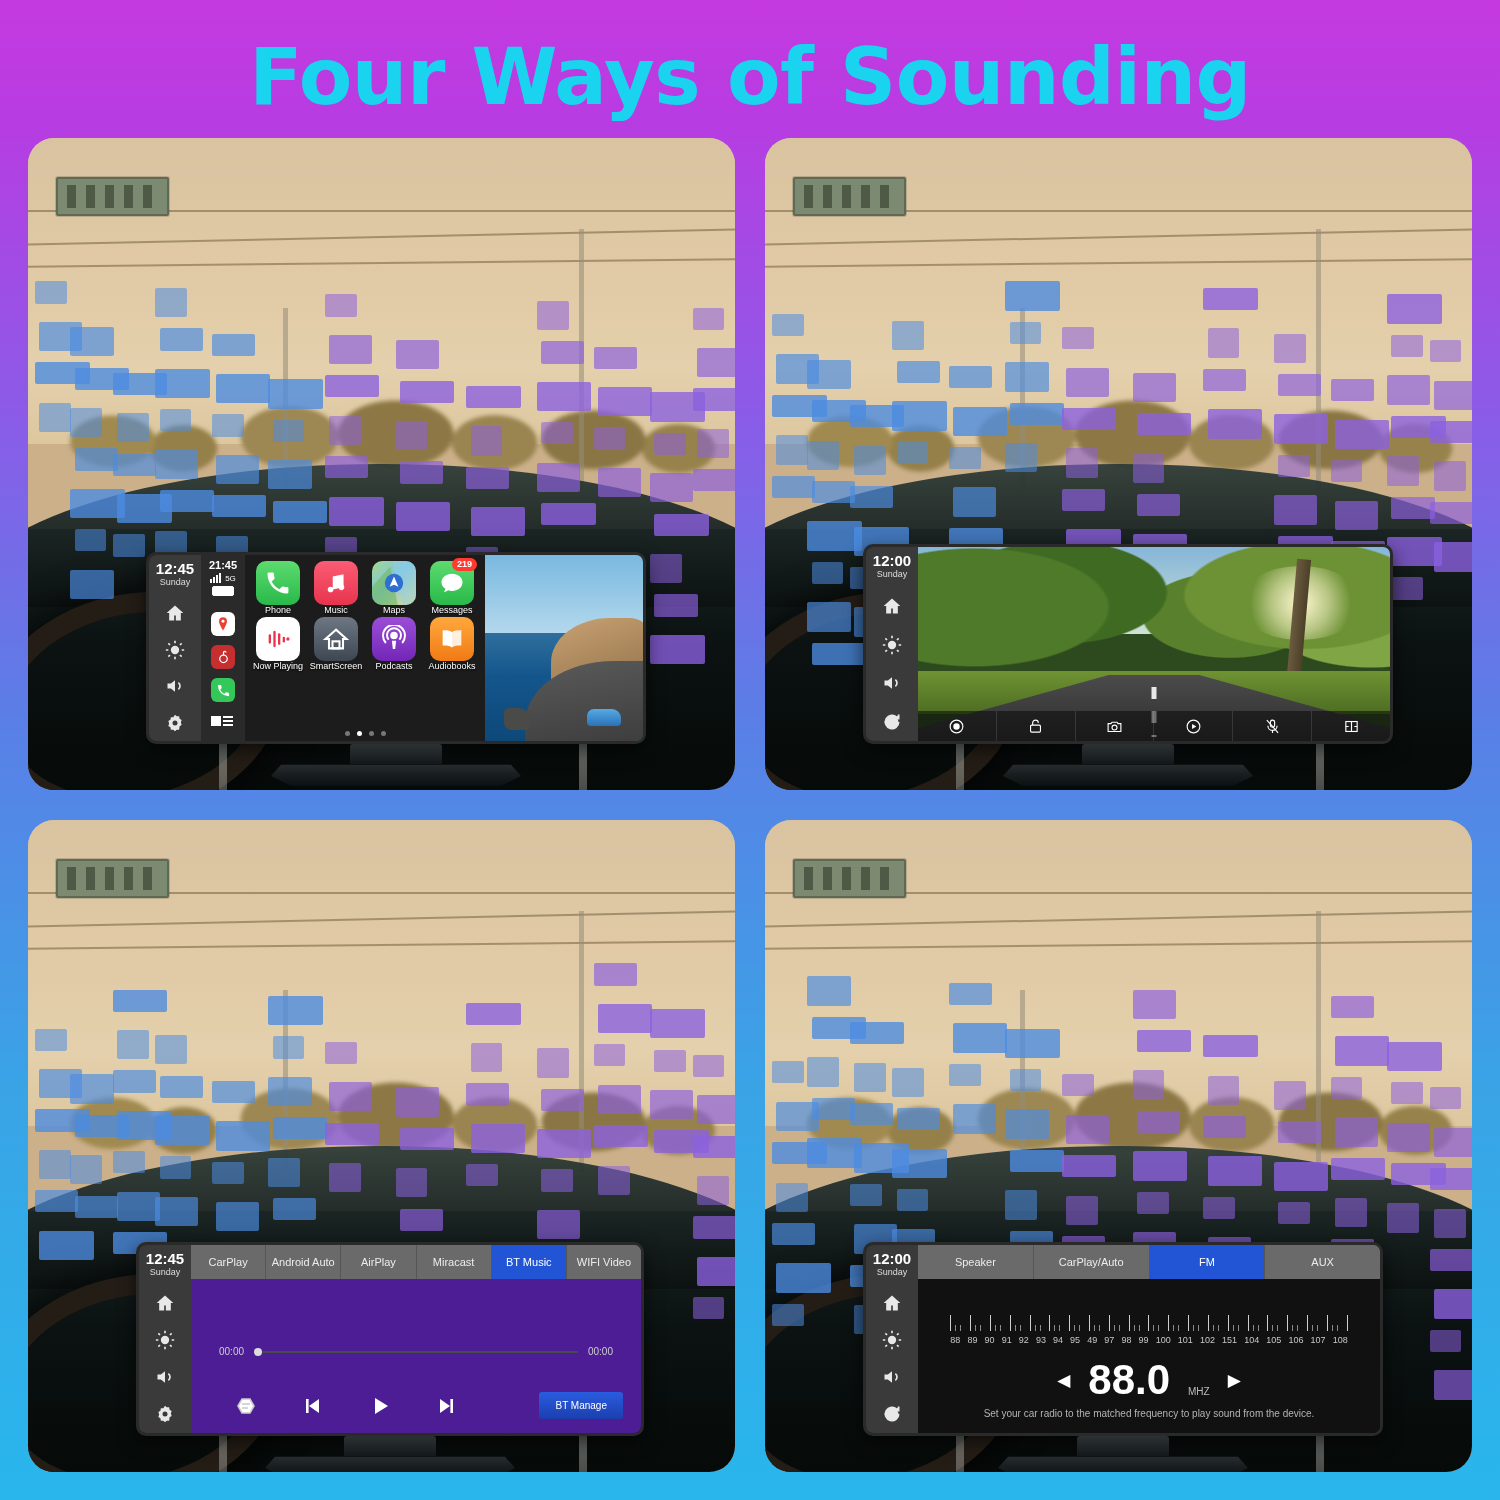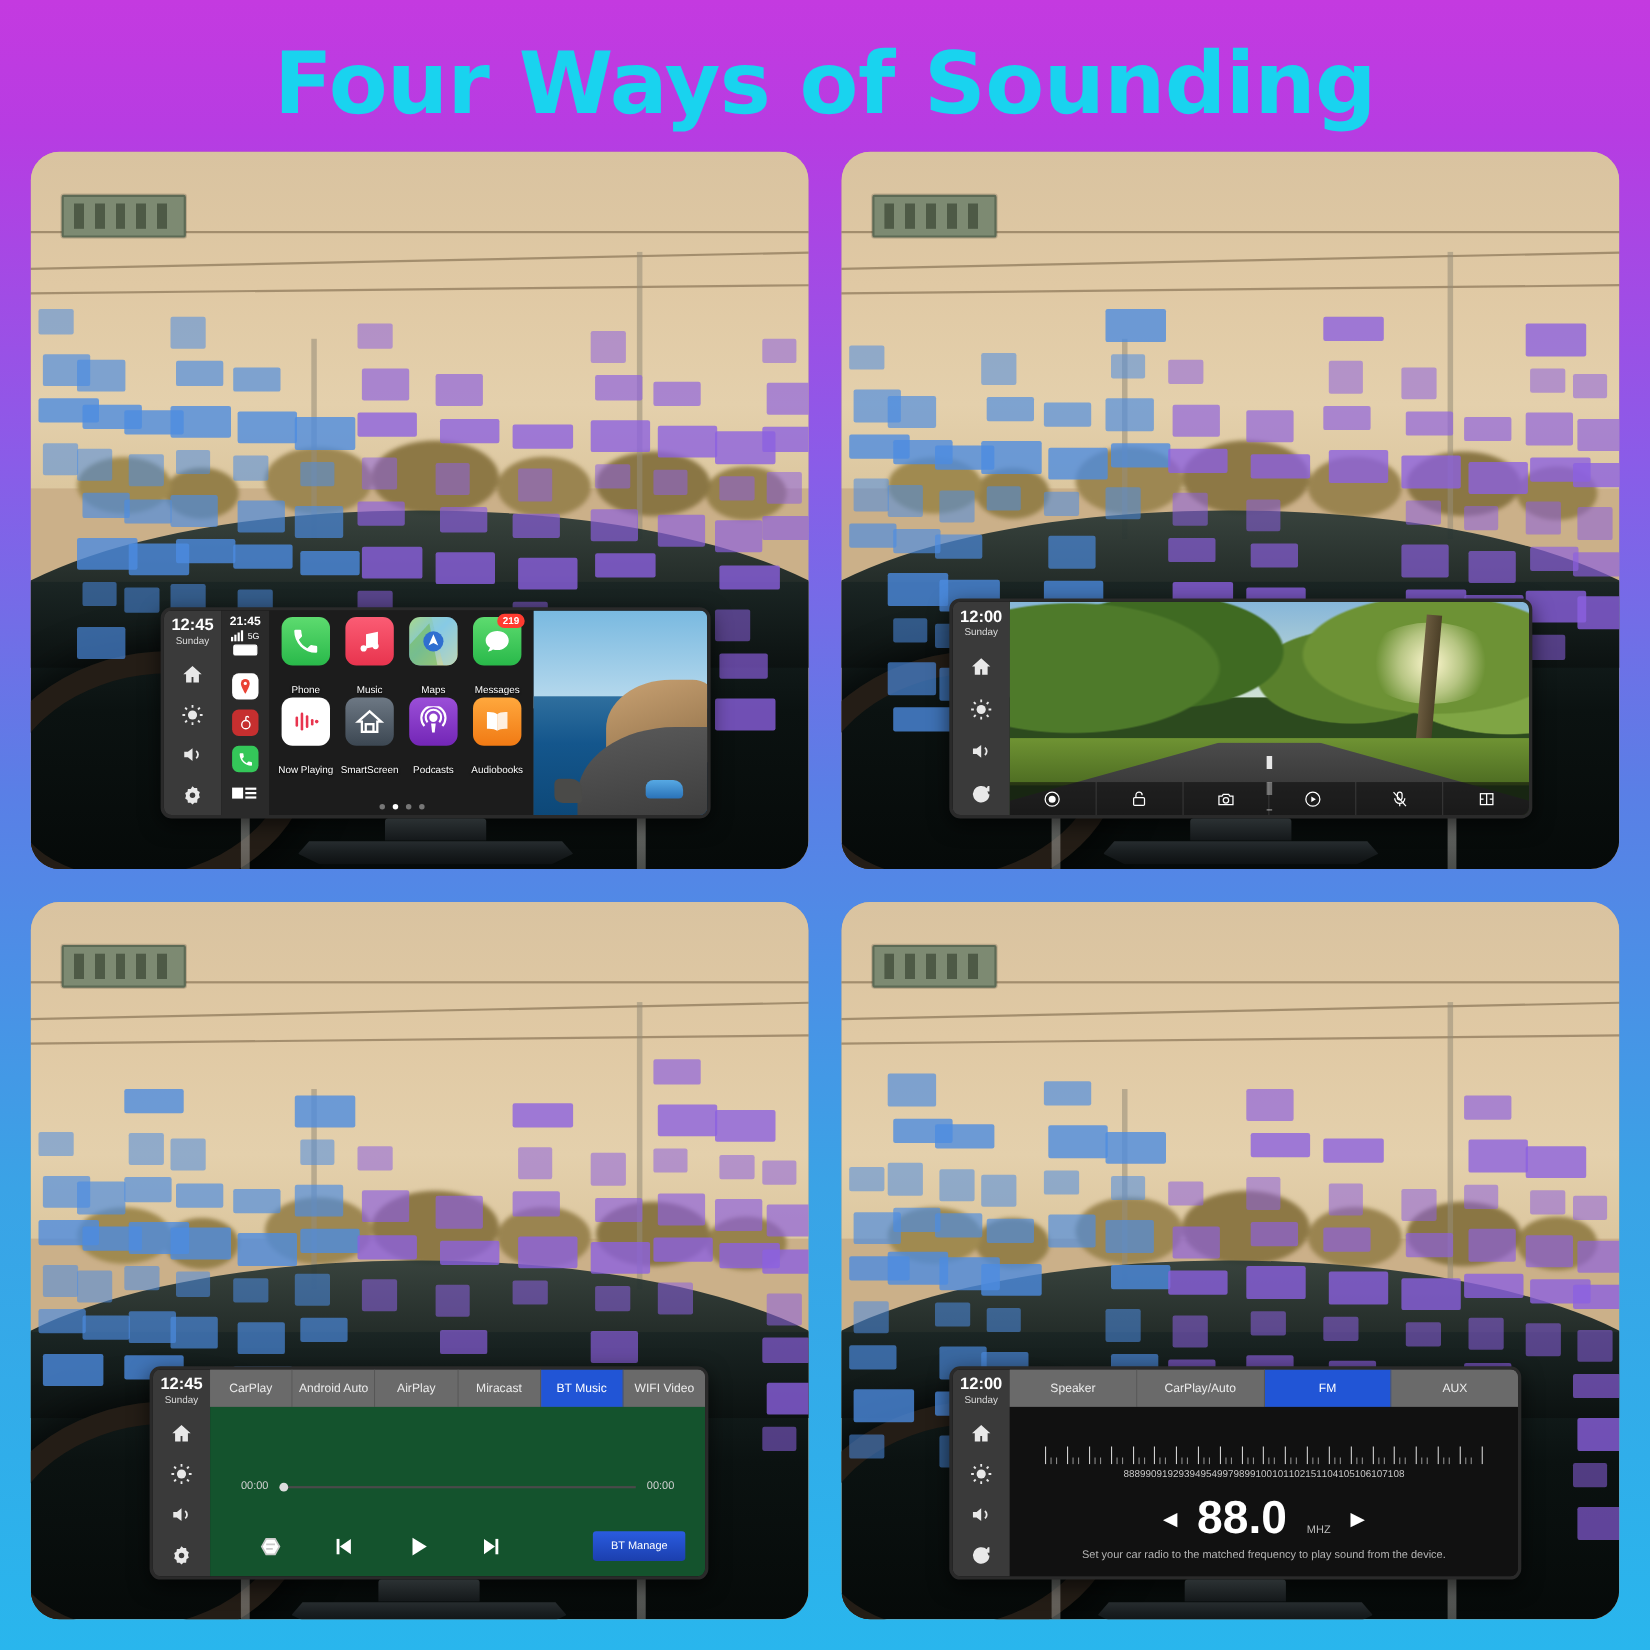--- a/index.html
+++ b/index.html
@@ -181,21 +181,21 @@
   .cp-5g { color:#fff; font-size:8px; margin-left:3px; }
   .cp-batt {
     width:22px; height:10px; border:1px solid #fff; border-radius:2px;
     margin-top:3px; position:relative; background:#fff;
   }
   .dock-ico { width:24px; height:24px; border-radius:6px; margin-top:9px; }
   .cp-grid { flex:1; background:#1c1c1c; position:relative; padding:6px 4px 0; }
   .cp-row { display:flex; justify-content:space-around; margin-bottom:2px; }
   .cp-app { width:58px; text-align:center; position:relative; }
   .cp-app .ic { width:44px; height:44px; border-radius:10px; margin:0 auto; position:relative; }
-  .cp-app .nm { color:#fff; font-size:9px; margin-top:17px; display:block; text-shadow:0 1px 2px #000; }
+  .cp-app .nm { color:#fff; font-size:9px; margin-top:0; display:block; text-shadow:0 1px 2px #000; }
   .cp-badge {
     position:absolute; top:-3px; right:4px;
     background:#ff3b30; color:#fff; font-size:9px; font-weight:bold;
     border-radius:9px; padding:1px 5px; line-height:1.2;
   }
   .dots { position:absolute; bottom:5px; left:0; right:0; display:flex; justify-content:center; gap:7px; }
   .dots i { width:5px; height:5px; border-radius:50%; background:#777; }
   .dots i.on { background:#fff; }
   .cp-right { flex:1; background:#2f4d63; position:relative; overflow:hidden; }
 
@@ -246,21 +246,21 @@
 
   
   .tabs { display:flex; height:34px; background:#6a6a6a; flex:none; }
   .tab {
     flex:1; display:flex; align-items:center; justify-content:center;
     color:#ececec; font-size:11px; border-right:1px solid #565656;
     background:#6a6a6a;
   }
   .tab.active { background:#2155d6; color:#fff; }
   .tab:last-child { border-right:none; }
-  .media-body { flex:1; background:#14532d; position:relative; display:flex; flex-direction:column; }
+  .media-body { flex:1; background:#4c1d95; position:relative; display:flex; flex-direction:column; }
   .progress-row {
     position:absolute; left:28px; right:28px; bottom:76px;
     display:flex; align-items:center; gap:10px;
   }
   .progress-row .t { color:#cfcfcf; font-size:10px; }
   .progress-bar { flex:1; height:2px; background:#4a4a4a; position:relative; }
   .progress-bar i { position:absolute; left:0; top:-3px; width:8px; height:8px; border-radius:50%; background:#ddd; }
   .controls {
     position:absolute; left:22px; right:18px; bottom:14px;
     display:flex; align-items:center;
@@ -272,21 +272,21 @@
     color:#fff; font-size:10px; border-radius:3px;
     padding:8px 16px; white-space:nowrap;
   }
 
   
   .fm-body { flex:1; background:#111; position:relative; }
   .fm-scale { position:absolute; left:7%; right:7%; top:22%; }
   .fm-ticks { display:flex; justify-content:space-between; align-items:flex-end; height:18px; }
   .fm-ticks i { width:1px; background:#cfcfcf; display:block; }
   .fm-ticks i.maj { height:16px; } .fm-ticks i.min { height:6px; background:#8a8a8a; }
-  .fm-nums { display:flex; justify-content:center; margin-top:4px; }
+  .fm-nums { display:flex; justify-content:space-between; margin-top:4px; }
   .fm-nums span { color:#c8c8c8; font-size:9px; }
   .fm-freq { position:absolute; left:0; right:0; top:52%; display:flex; align-items:center; justify-content:center; gap:18px; }
   .fm-freq .arw { color:#fff; font-size:17px; }
   .fm-freq .val { color:#fff; font-size:42px; font-weight:bold; line-height:1; }
   .fm-freq .unit { color:#bdbdbd; font-size:10px; align-self:flex-end; margin-bottom:4px; }
   .fm-hint { position:absolute; left:0; right:0; bottom:14px; text-align:center; color:#b4b4b4; font-size:10px; }
 </style>
 </head>
 <body>
 

